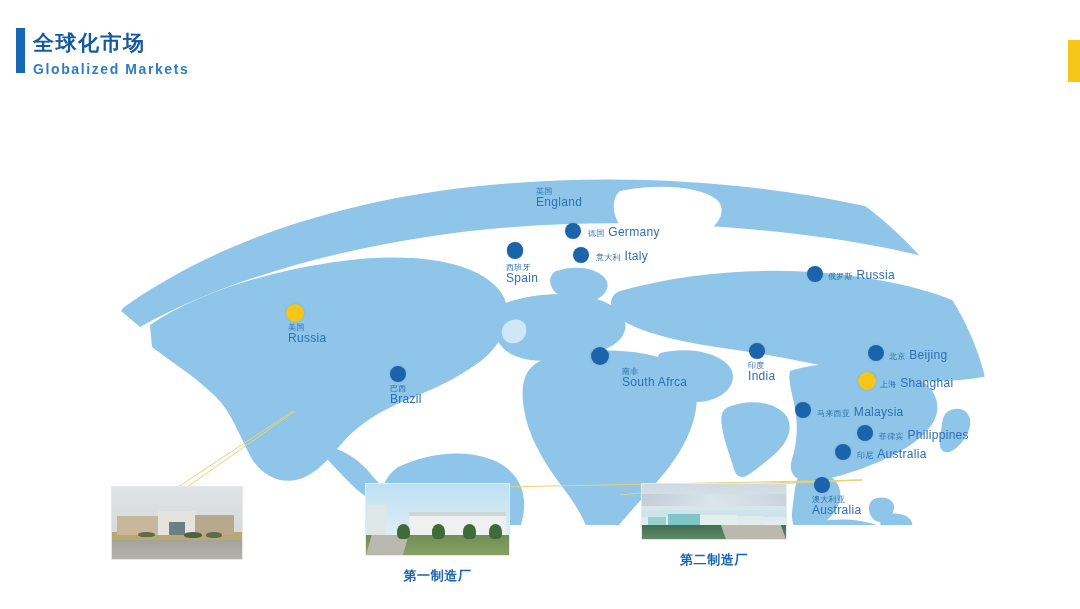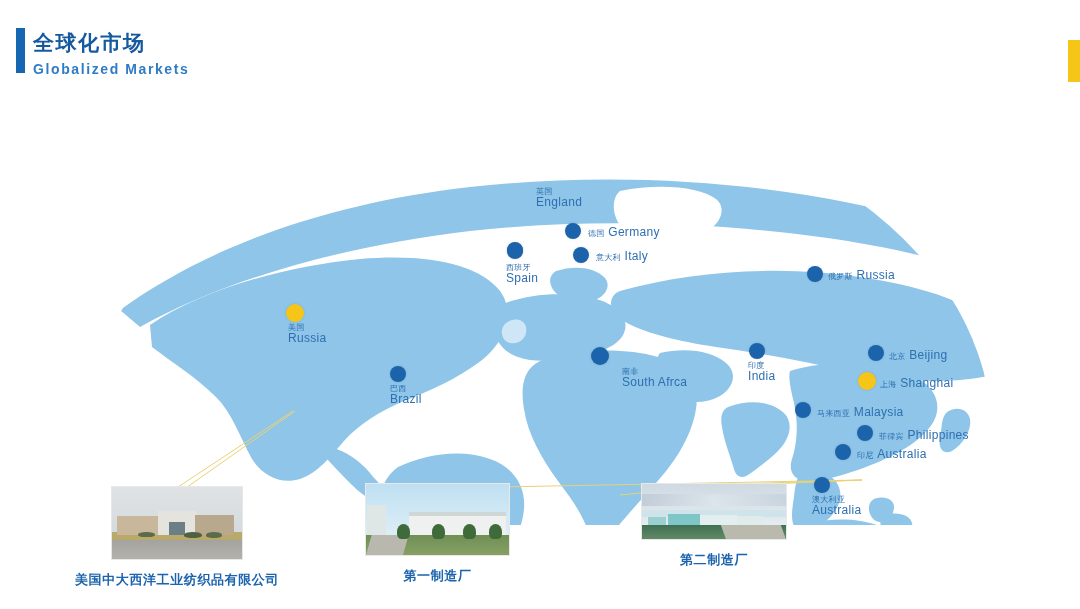--- a/index.html
+++ b/index.html
@@ -303,21 +303,20 @@
     <div id="ph1-ground"></div>
     <div id="ph1-grass"></div>
     <div id="ph1-bldgL"></div>
     <div id="ph1-bldgC"></div>
     <div id="ph1-bldgR"></div>
     <div id="ph1-door"></div>
     <div id="ph1-b1"></div>
     <div id="ph1-b2"></div>
     <div id="ph1-b3"></div>
   </div>
-  <div class="caption">美国中大西洋工业纺织品有限公司</div>
 </div>
 
 <div class="photo-card" id="card-1" style="left: 365px; top: 483px; width: 145px; height: 73px;">
   <div class="photo">
     <div id="ph2-sky"></div>
     <div id="ph2-hall"></div>
     <div id="ph2-roof"></div>
     <div id="ph2-tower"></div>
     <div id="ph2-ground"></div>
     <div id="ph2-road"></div>

